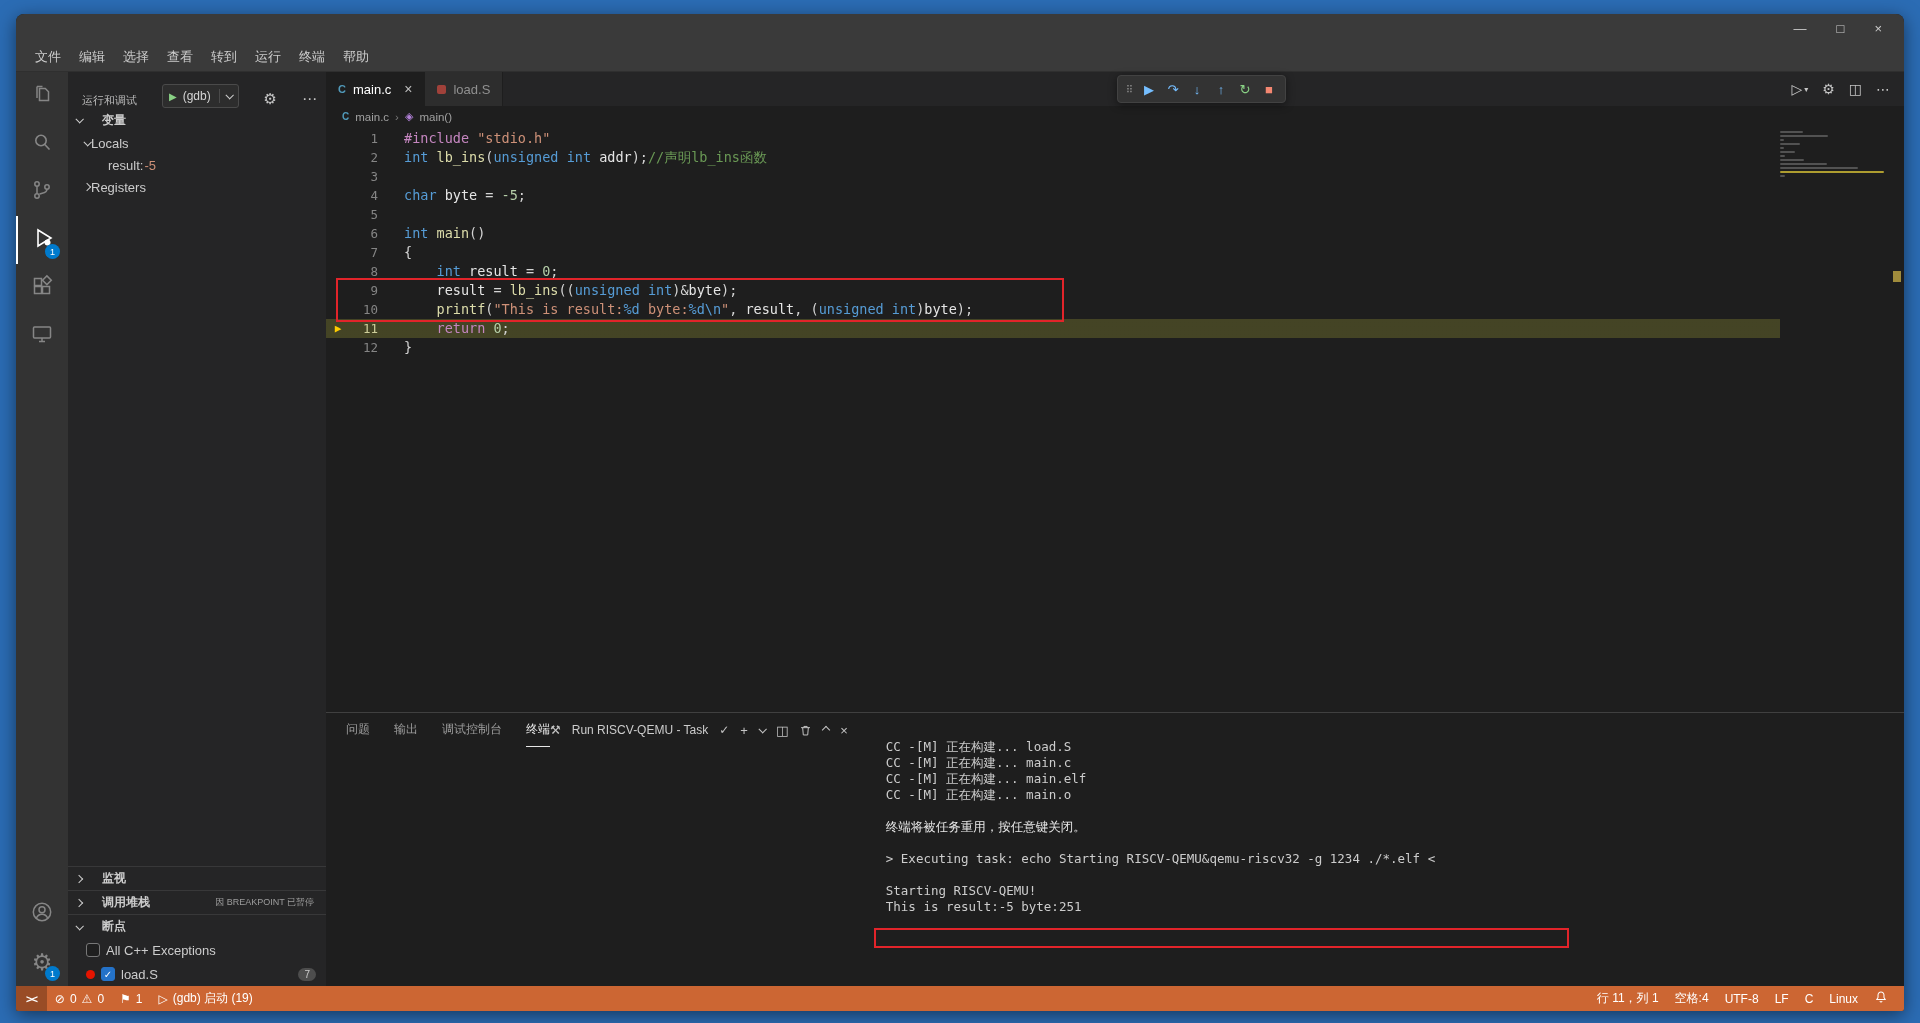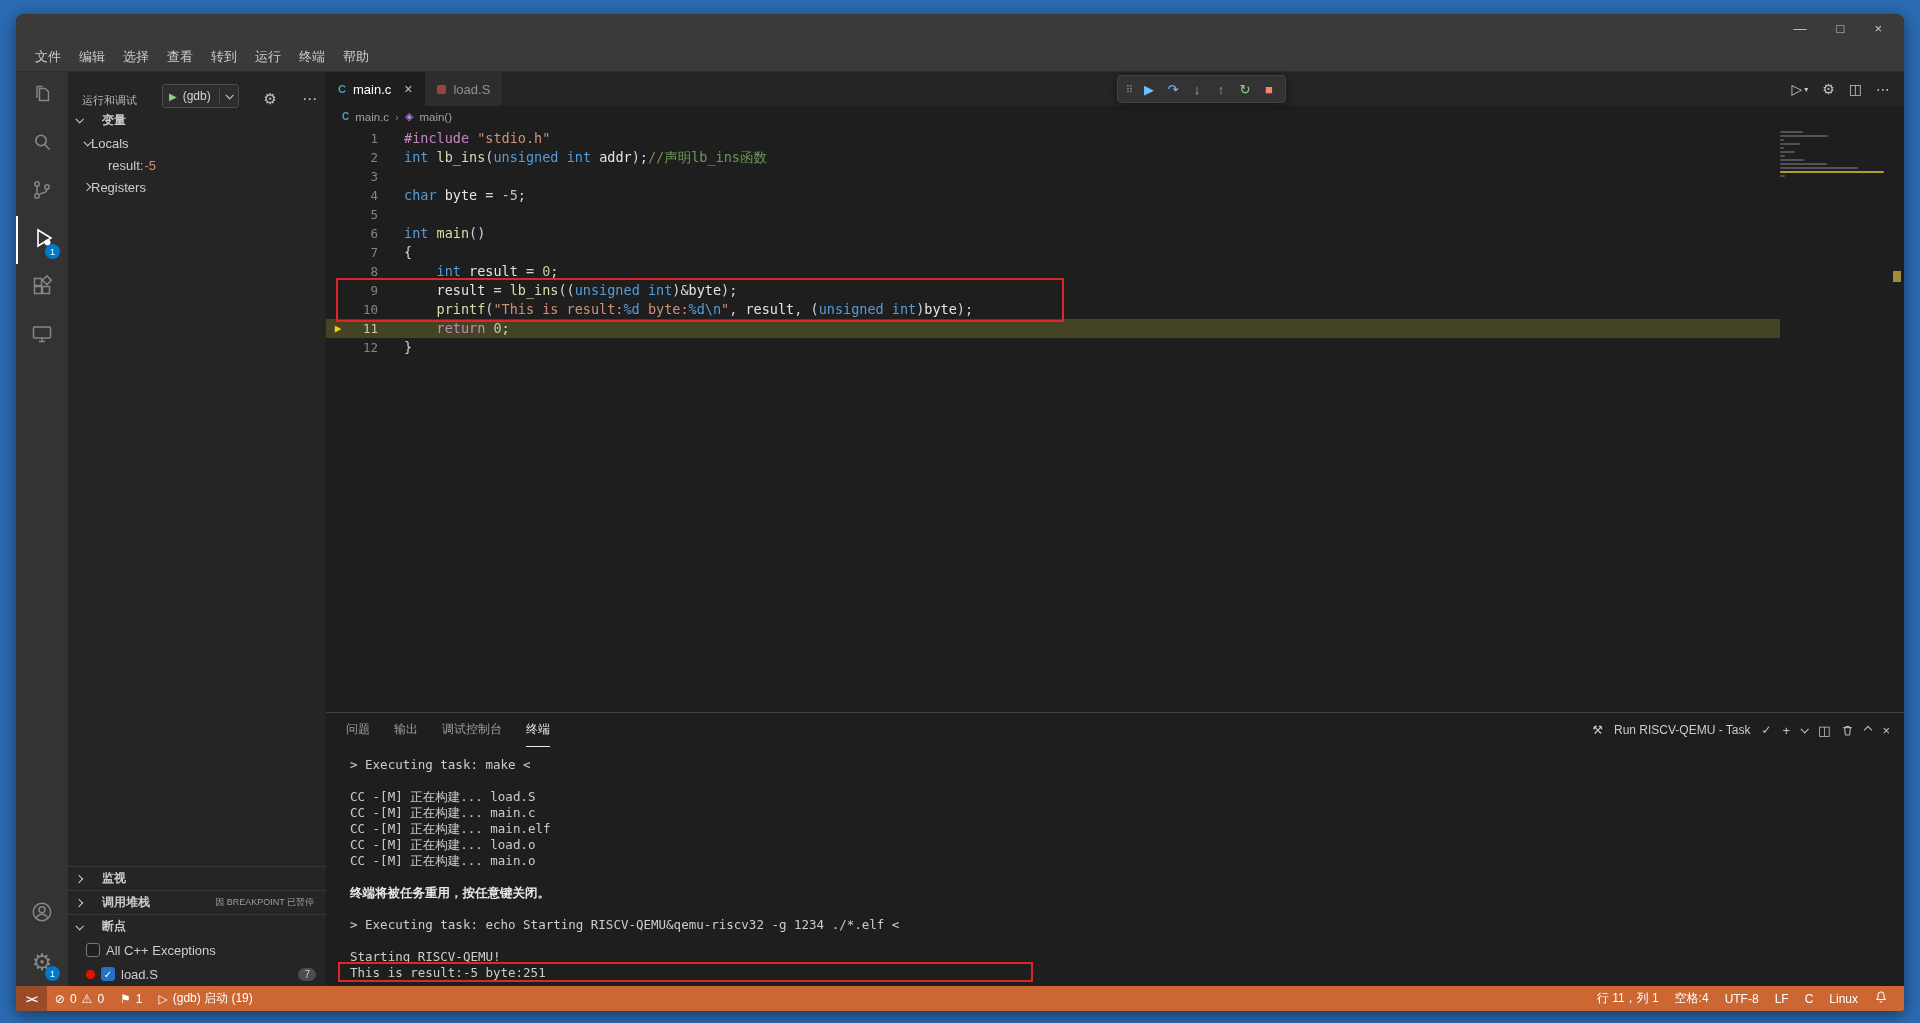--- a/index.html
+++ b/index.html
@@ -89,33 +89,33 @@
   .tok-pp{color:#c586c0}.tok-kw{color:#569cd6}.tok-fn{color:#dcdcaa}.tok-var{color:#e5e5e5}
   .tok-str{color:#ce9178}.tok-esc{color:#569cd6}.tok-num{color:#b5cea8}.tok-cmt{color:#6a9955}.tok-pln{color:#d4d4d4}
   .minimap{position:absolute;top:4px;right:14px;width:110px}
   .mm-line{height:2px;margin-bottom:2px;background:#686868;opacity:.7;border-radius:1px}
   .mm-current{background:#b6a432;opacity:.95}
   .ov-marker{position:absolute;right:3px;top:144px;width:8px;height:11px;background:#a08c3c}
   .annot{position:absolute;border:2px solid var(--c-annot);z-index:8}
   .annot-code{left:10px;top:151px;width:728px;height:44px}
 
   
-  .panel{height:274px;flex:none;border-top:1px solid rgba(128,128,128,.35);display:flex;flex-direction:column;background:#1e1e1e}
+  .panel{height:274px;flex:none;border-top:1px solid rgba(128,128,128,.35);display:flex;flex-direction:row;background:#1e1e1e}
   .panel-header{height:34px;display:flex;align-items:center;padding:0 14px 0 20px;flex:none}
   .panel-tabs{display:flex;gap:24px;height:100%;align-items:stretch}
   .ptab{font-size:12px;color:#9d9d9d;display:flex;align-items:center;border-bottom:1px solid transparent}
   .ptab.active{color:#e7e7e7;border-bottom-color:#e7e7e7}
   .panel-actions{margin-left:auto;display:flex;align-items:center;gap:11px;color:#c5c5c5}
   .task-ico{font-size:12px}
   .task-label{font-size:12px;color:#cccccc}
   .task-check{font-size:12px}
   .pa{font-size:13px;display:flex;align-items:center}
   .terminal{flex:1;position:relative;padding:10px 0 0 24px;font-family:"DejaVu Sans Mono","Liberation Mono",monospace;font-size:12.5px;color:#cccccc;overflow:hidden}
   .t-line{min-height:16px;line-height:16px;white-space:pre}
-  .t-bold{font-weight:700;color:#e8e8e8}
+  .t-bold{font-weight:400;color:#e8e8e8}
   .annot-term{left:12px;top:215px;width:695px;height:20px}
 
   
   .statusbar{height:25px;background:var(--c-status);display:flex;align-items:center;color:#ffffff;flex:none;font-size:12px}
   .sb-item{display:flex;align-items:center;gap:5px;padding:0 8px;height:100%;white-space:nowrap}
   .sb-ico{font-size:12px}
   .remote{background:rgba(0,0,0,.25);padding:0 10px;font-weight:700;font-size:11px;letter-spacing:-1px}
   .sbar-right{margin-left:auto;display:flex;height:100%;align-items:center;padding-right:8px}
 
   .chev{display:inline-block;width:6px;height:6px;border-right:1.3px solid currentColor;border-bottom:1.3px solid currentColor;flex:none}
@@ -357,26 +357,24 @@
                 </svg>
               </span>
             <span class="pa">
                 <i class="chev up"></i>
               </span>
             <span class="pa">×</span>
           </div>
         </div>
         <div class="terminal">
           <div>
-              <div class="t-line">&gt; Executing task: make &lt;</div>
               <div class="t-line"></div>
               <div class="t-line">CC -[M] 正在构建... load.S</div>
               <div class="t-line">CC -[M] 正在构建... main.c</div>
               <div class="t-line">CC -[M] 正在构建... main.elf</div>
-              <div class="t-line">CC -[M] 正在构建... load.o</div>
               <div class="t-line">CC -[M] 正在构建... main.o</div>
               <div class="t-line"></div>
               <div class="t-line t-bold">终端将被任务重用，按任意键关闭。</div>
               <div class="t-line"></div>
               <div class="t-line">&gt; Executing task: echo Starting RISCV-QEMU&amp;qemu-riscv32 -g 1234 ./*.elf &lt;</div>
               <div class="t-line"></div>
               <div class="t-line">Starting RISCV-QEMU!</div>
               <div class="t-line">This is result:-5 byte:251</div>
             </div>
           <div class="annot annot-term"></div>

